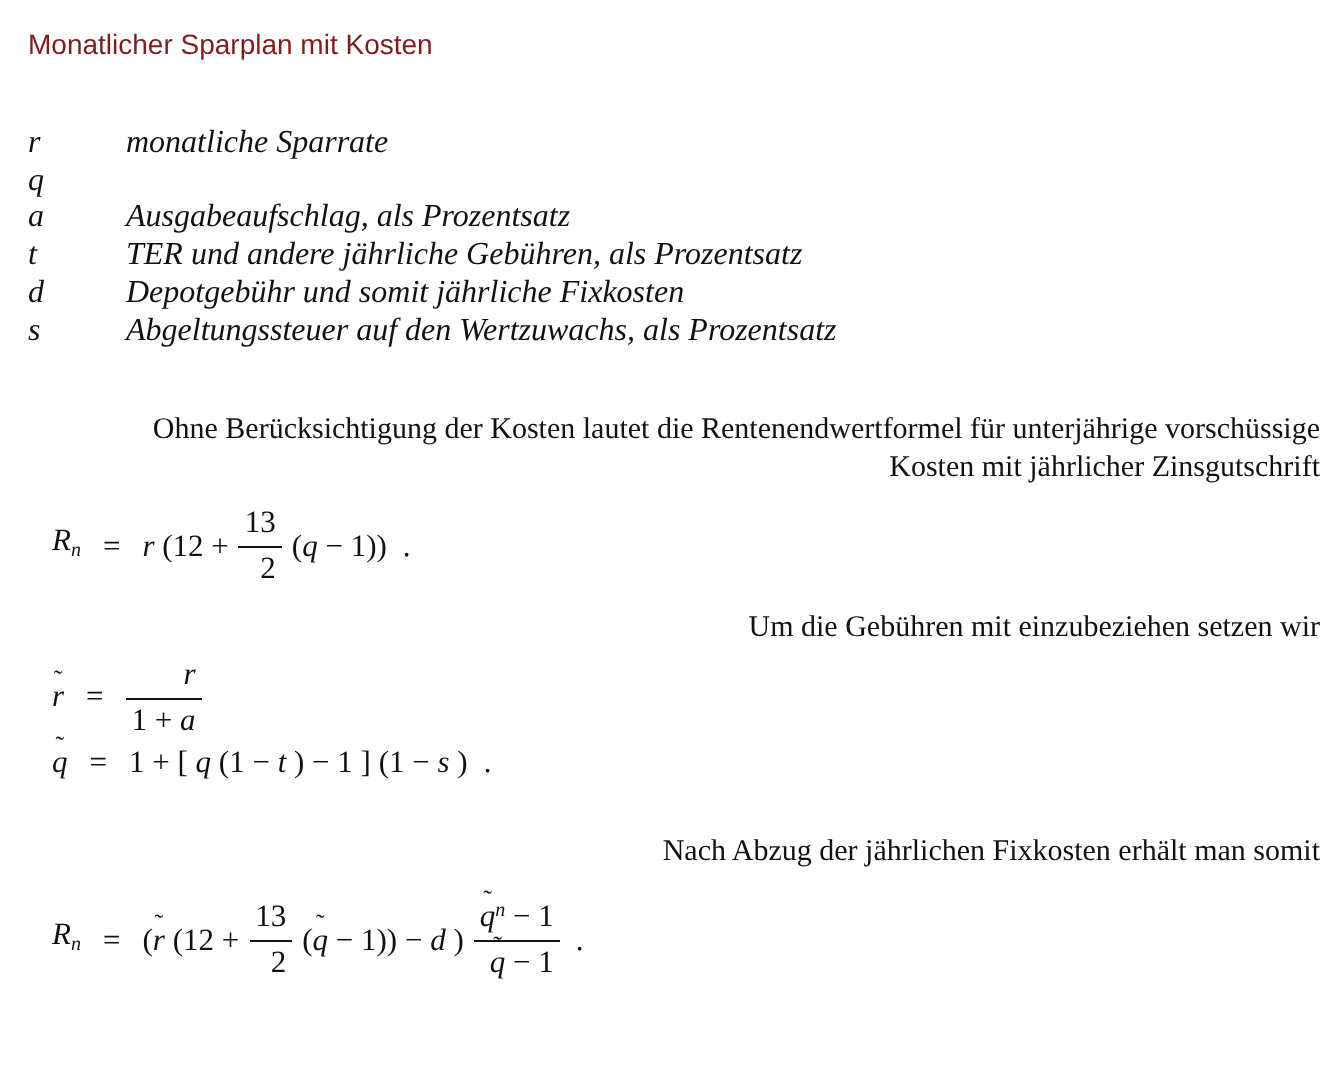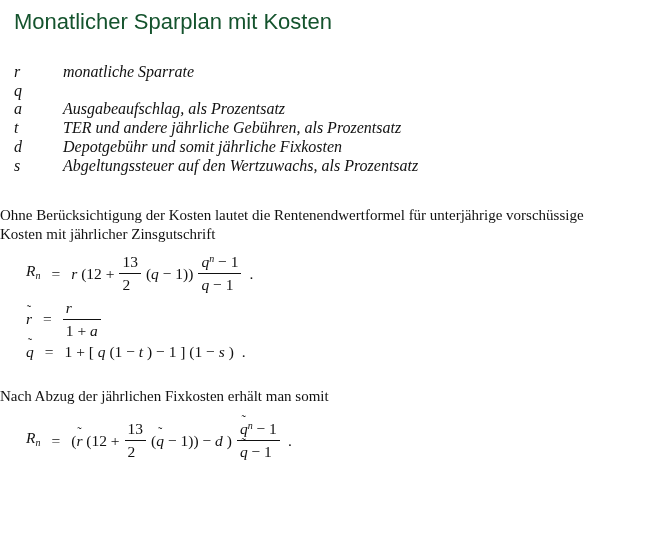--- a/index.html
+++ b/index.html
@@ -10,41 +10,42 @@
   body {
     width: 660px;
     height: 535px;
     overflow: hidden;
     color: #111111;
     font-family: "Liberation Serif", serif;
   }
   .page-title {
     margin: 11px 0 12px 14px;
     font-family: "Liberation Sans", sans-serif;
-    font-size: 22px;
+    font-size: 14px;
     font-weight: 400;
     line-height: 22px;
-    color: #14532d;
+    color: #7f1d1d;
   }
   .varlist {
     margin: 30px 0 0 14px;
   }
   .varrow {
     display: flex;
     line-height: 18.7px;
     font-size: 16px;
     font-style: italic;
   }
   .vsym {
     width: 49px;
     flex: 0 0 49px;
   }
   .para {
     font-size: 15px;
     line-height: 19px;
+    text-align: right;
   }
   .para-line {
     white-space: nowrap;
   }
   .intro { margin-top: 31px; }
   .fees  { margin-top: 11px; }
   .und   { margin-top: 7px;  }
   .after { margin-top: 25px; }
 
   
@@ -69,21 +70,21 @@
     vertical-align: -3px;
   }
   .msup {
     font-style: italic;
     font-size: 10px;
     vertical-align: 5px;
   }
   .grp { white-space: pre; }
   .frac {
     display: inline-block;
-    text-align: left;
+    text-align: right;
     line-height: 1.15;
   }
   .frac .num {
     display: block;
     border-bottom: 1px solid #111;
     padding: 0 3px 2px 3px;
     white-space: pre;
   }
   .frac .den {
     display: block;
@@ -145,27 +146,24 @@
 
   <div class="formula f1">
     <span class="grp"><span class="mvar">R</span><span class="msub">n</span></span>
     <span class="mrel">=</span>
     <span class="grp"><span class="mvar">r</span><span> (12 +</span></span>
     <span class="frac">
         <span class="num">13</span>
         <span class="den">2</span>
       </span>
     <span class="grp"><span>(</span><span class="mvar">q</span><span> − 1))</span></span>
-    <span class="frac">
-      <span class="num"><span class="mvar">q</span><span class="msup">n</span><span> − 1</span></span>
-      <span class="den"><span class="mvar">q</span><span> − 1</span></span>
-    </span>
     <span class="mend">.</span>
   </div>
 
+  <div class="para fees para-line">Um die Gebühren mit einzubeziehen setzen wir</div>
 
   <div class="formula f2">
     <span class="twrap"><span class="mvar">r</span><span class="tld">˜</span></span>
     <span class="mrel">=</span>
     <span class="frac">
       <span class="num"><span class="mvar">r</span></span>
       <span class="den"><span>1 + </span><span class="mvar">a</span></span>
     </span>
   </div>
 

